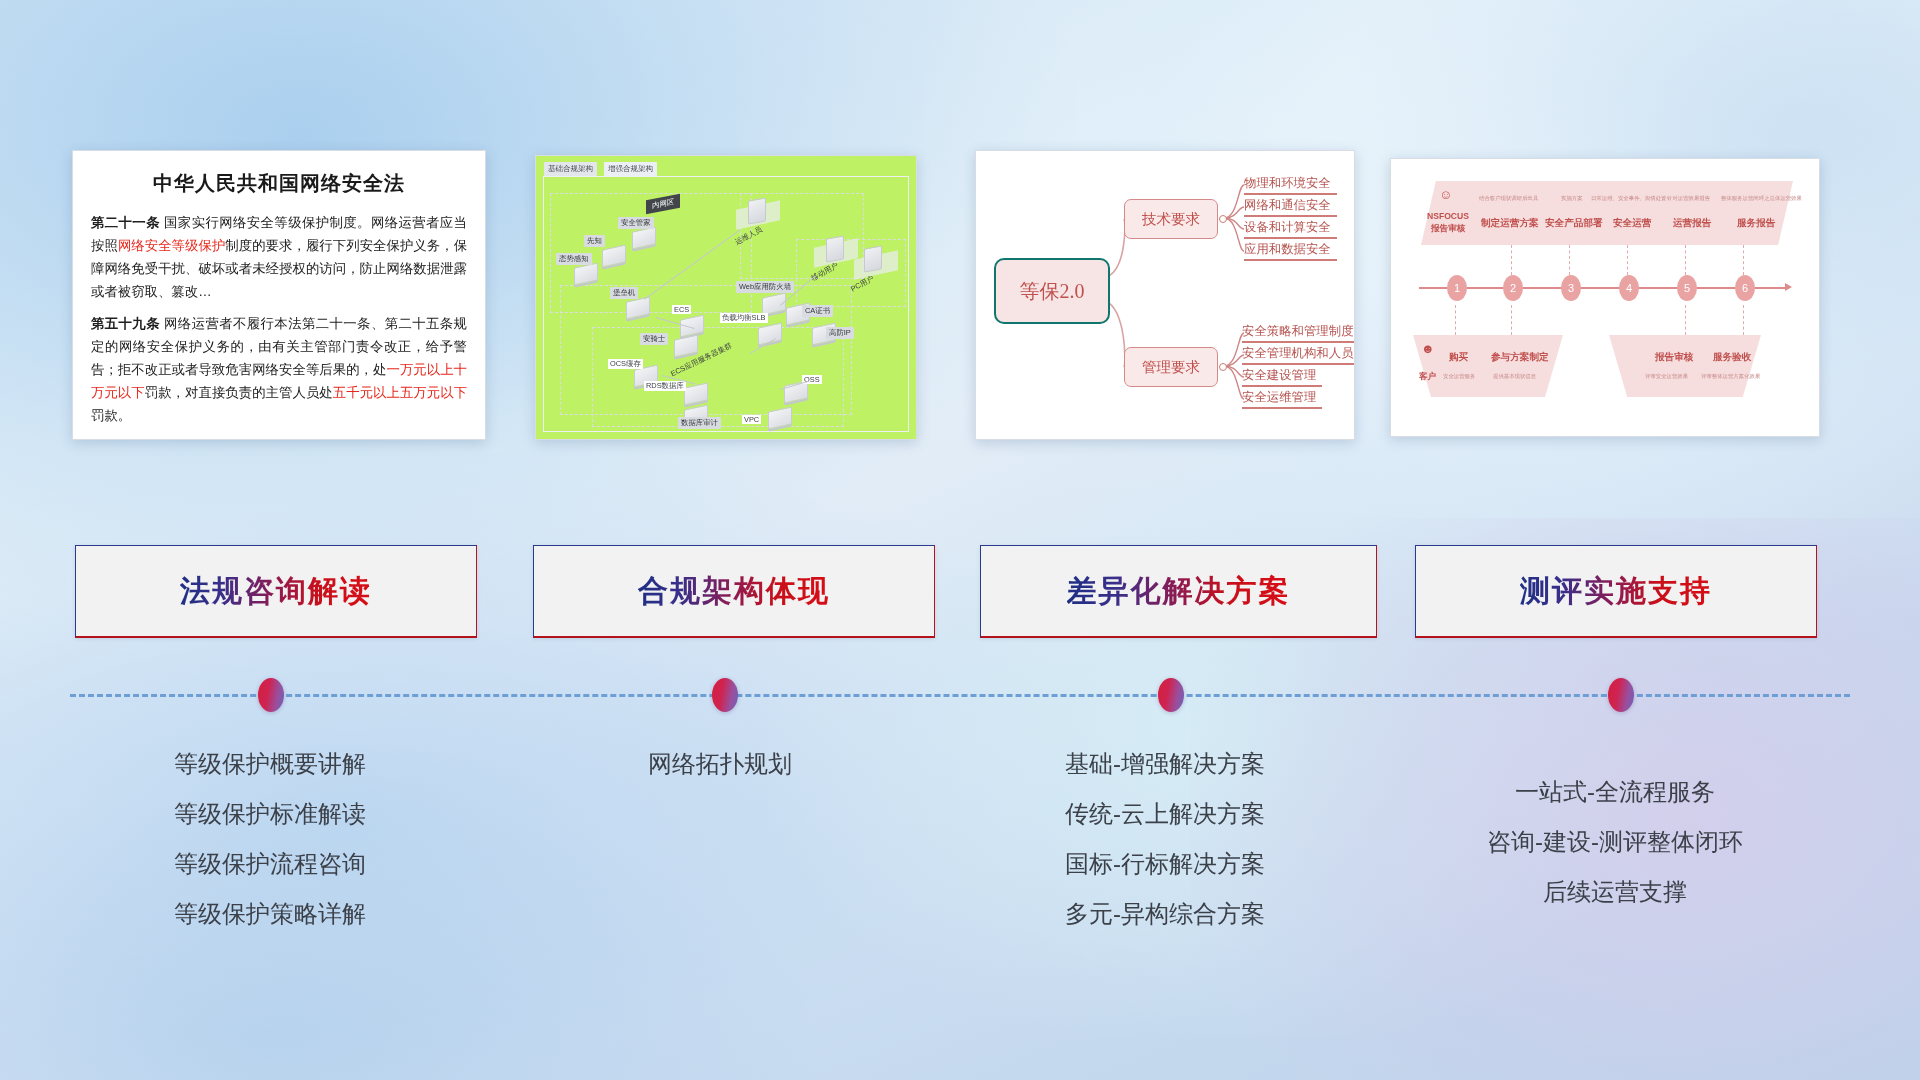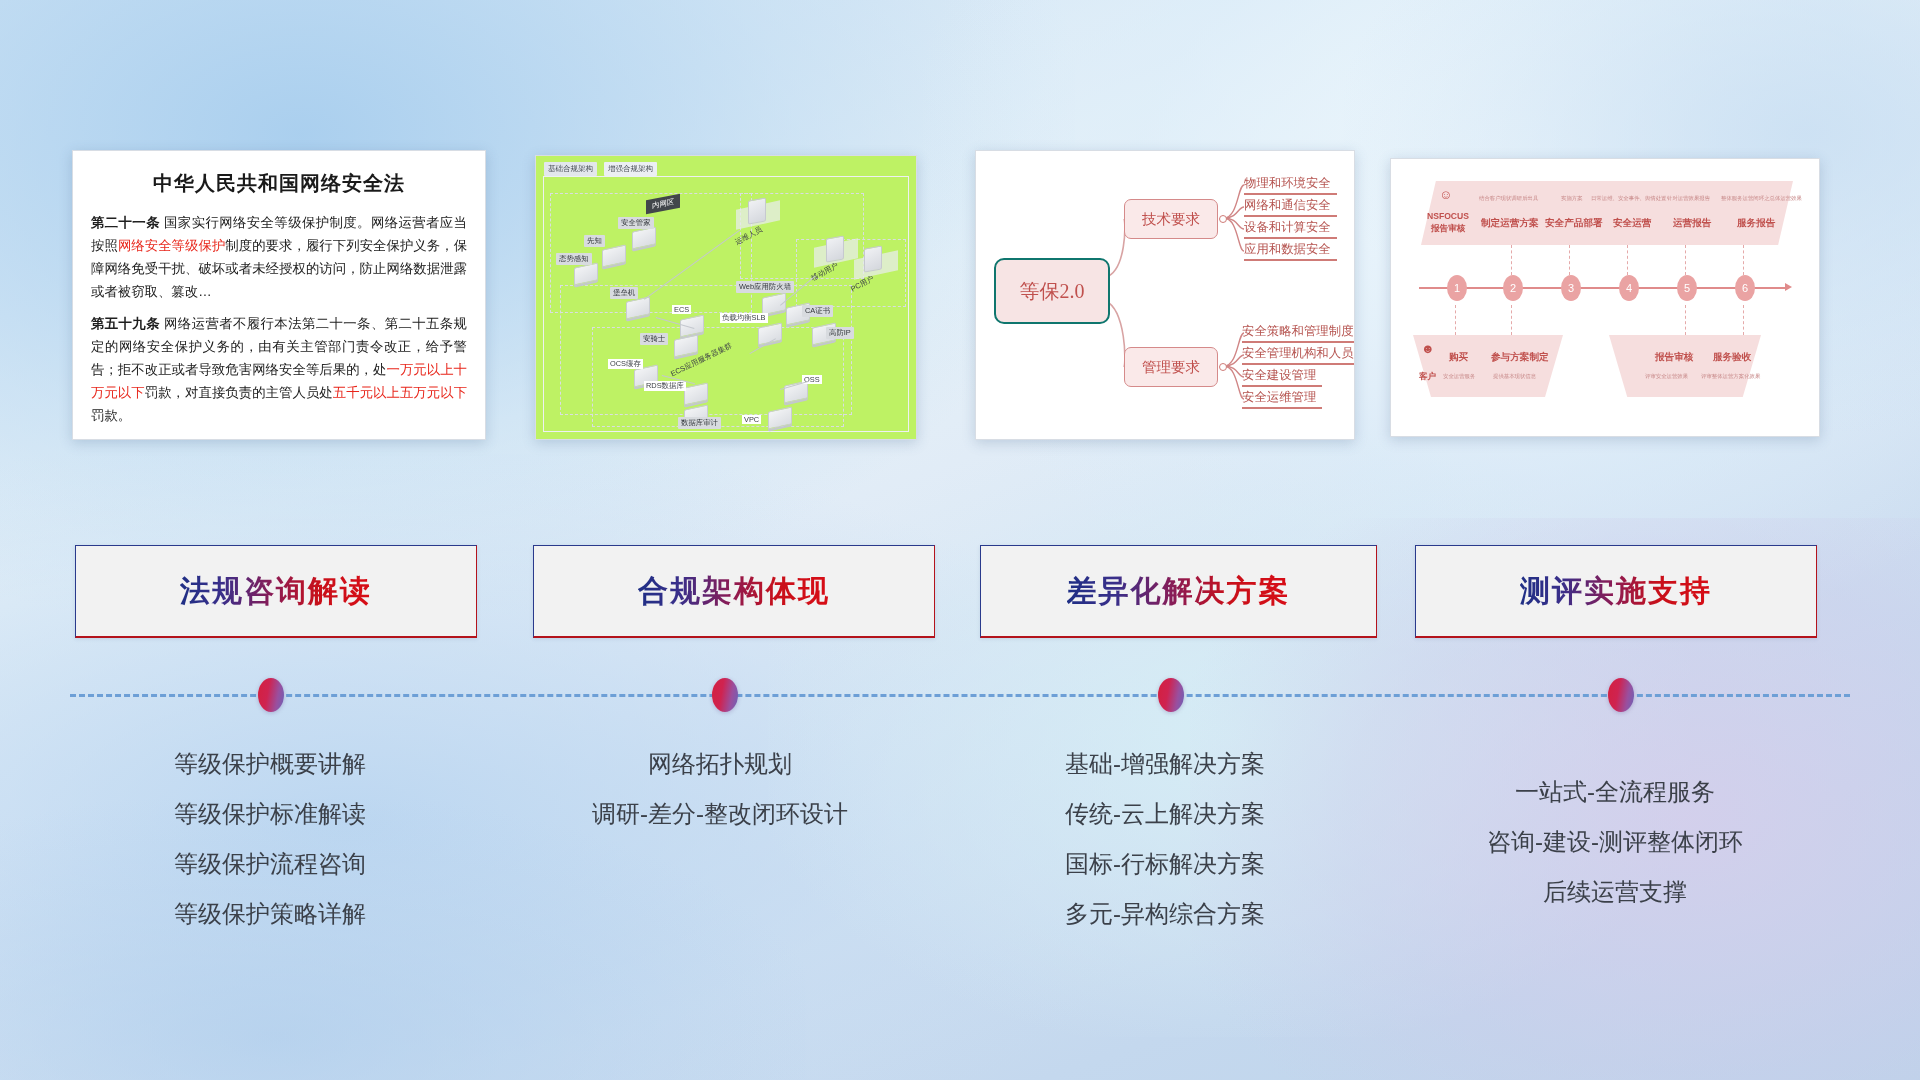--- a/index.html
+++ b/index.html
@@ -410,21 +410,20 @@
     <ul>
       <li>等级保护概要讲解</li>
       <li>等级保护标准解读</li>
       <li>等级保护流程咨询</li>
       <li>等级保护策略详解</li>
     </ul>
   </div>
   <div class="col" id="col1">
     <ul>
       <li>网络拓扑规划</li>
-      <li>调研-差分-整改闭环设计</li>
     </ul>
   </div>
   <div class="col" id="col2">
     <ul>
       <li>基础-增强解决方案</li>
       <li>传统-云上解决方案</li>
       <li>国标-行标解决方案</li>
       <li>多元-异构综合方案</li>
     </ul>
   </div>

